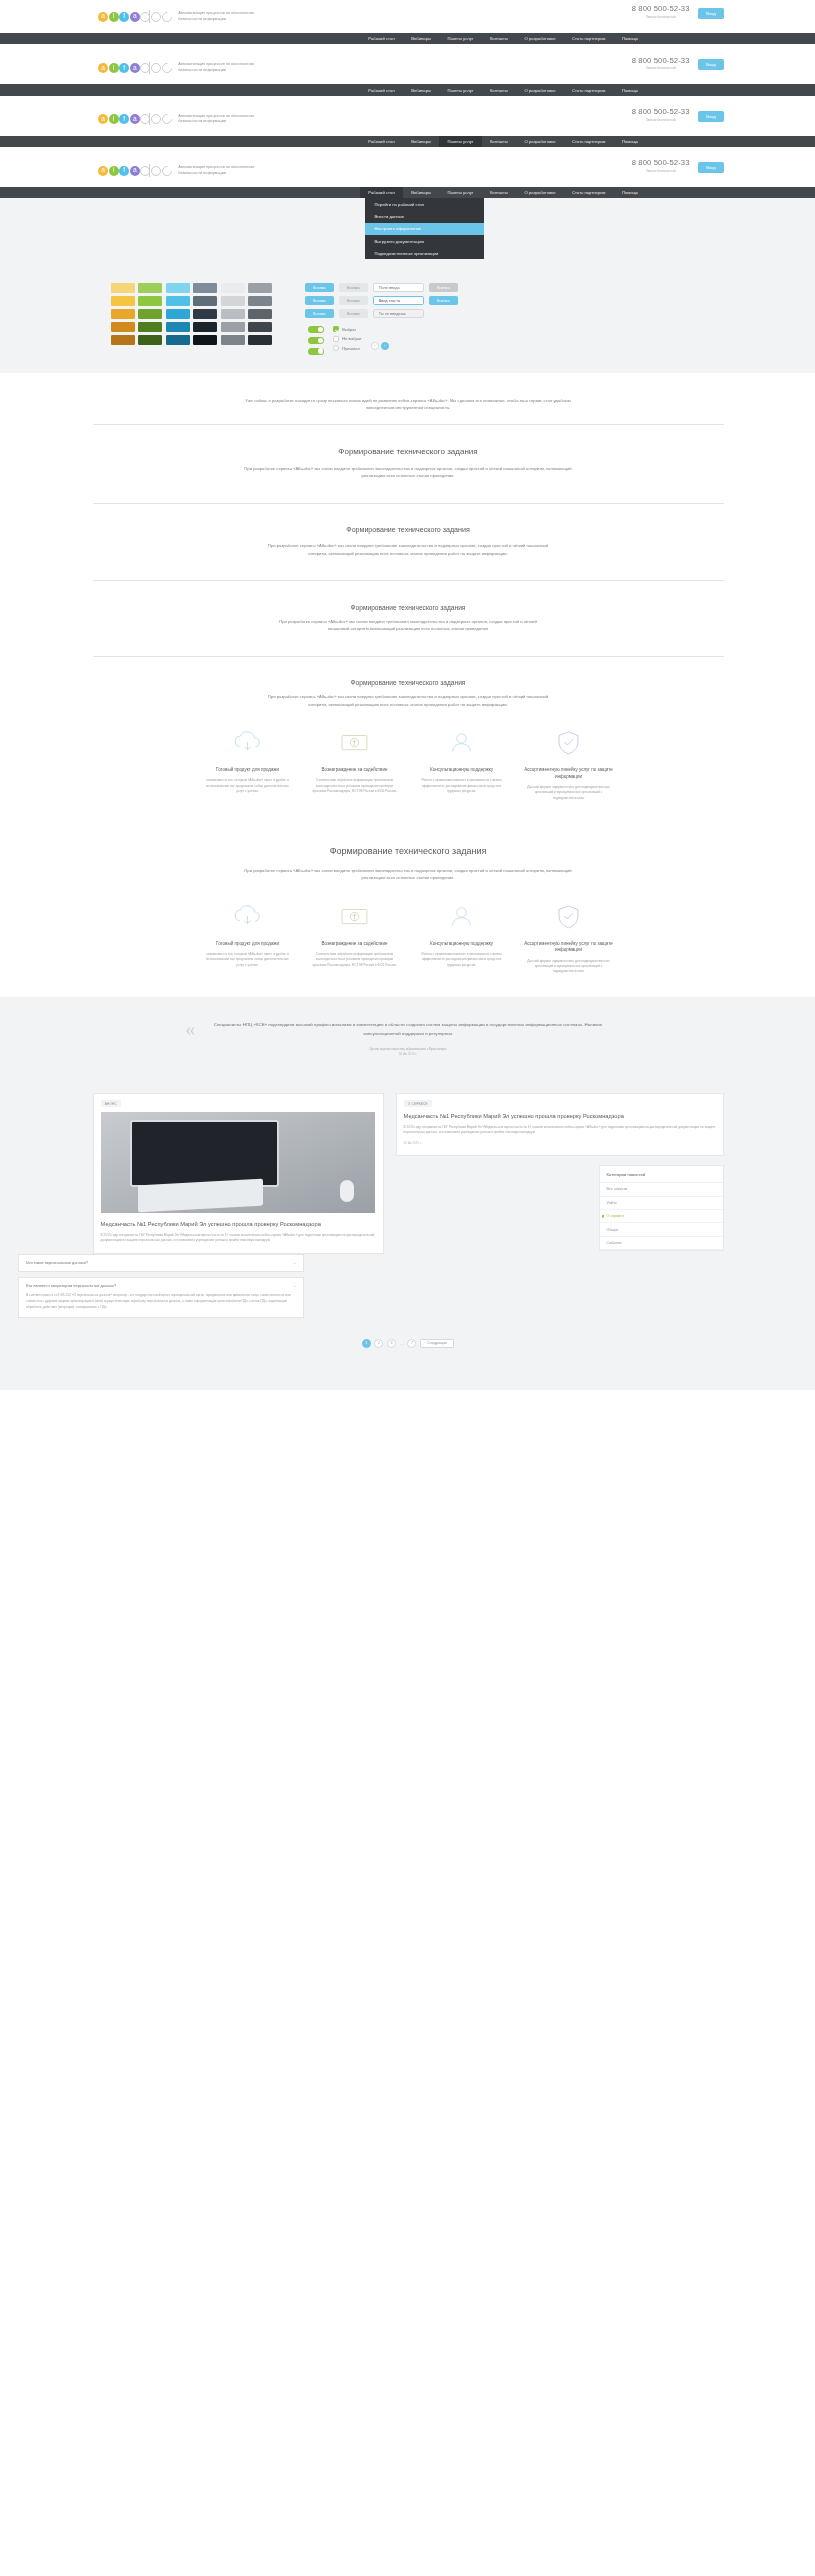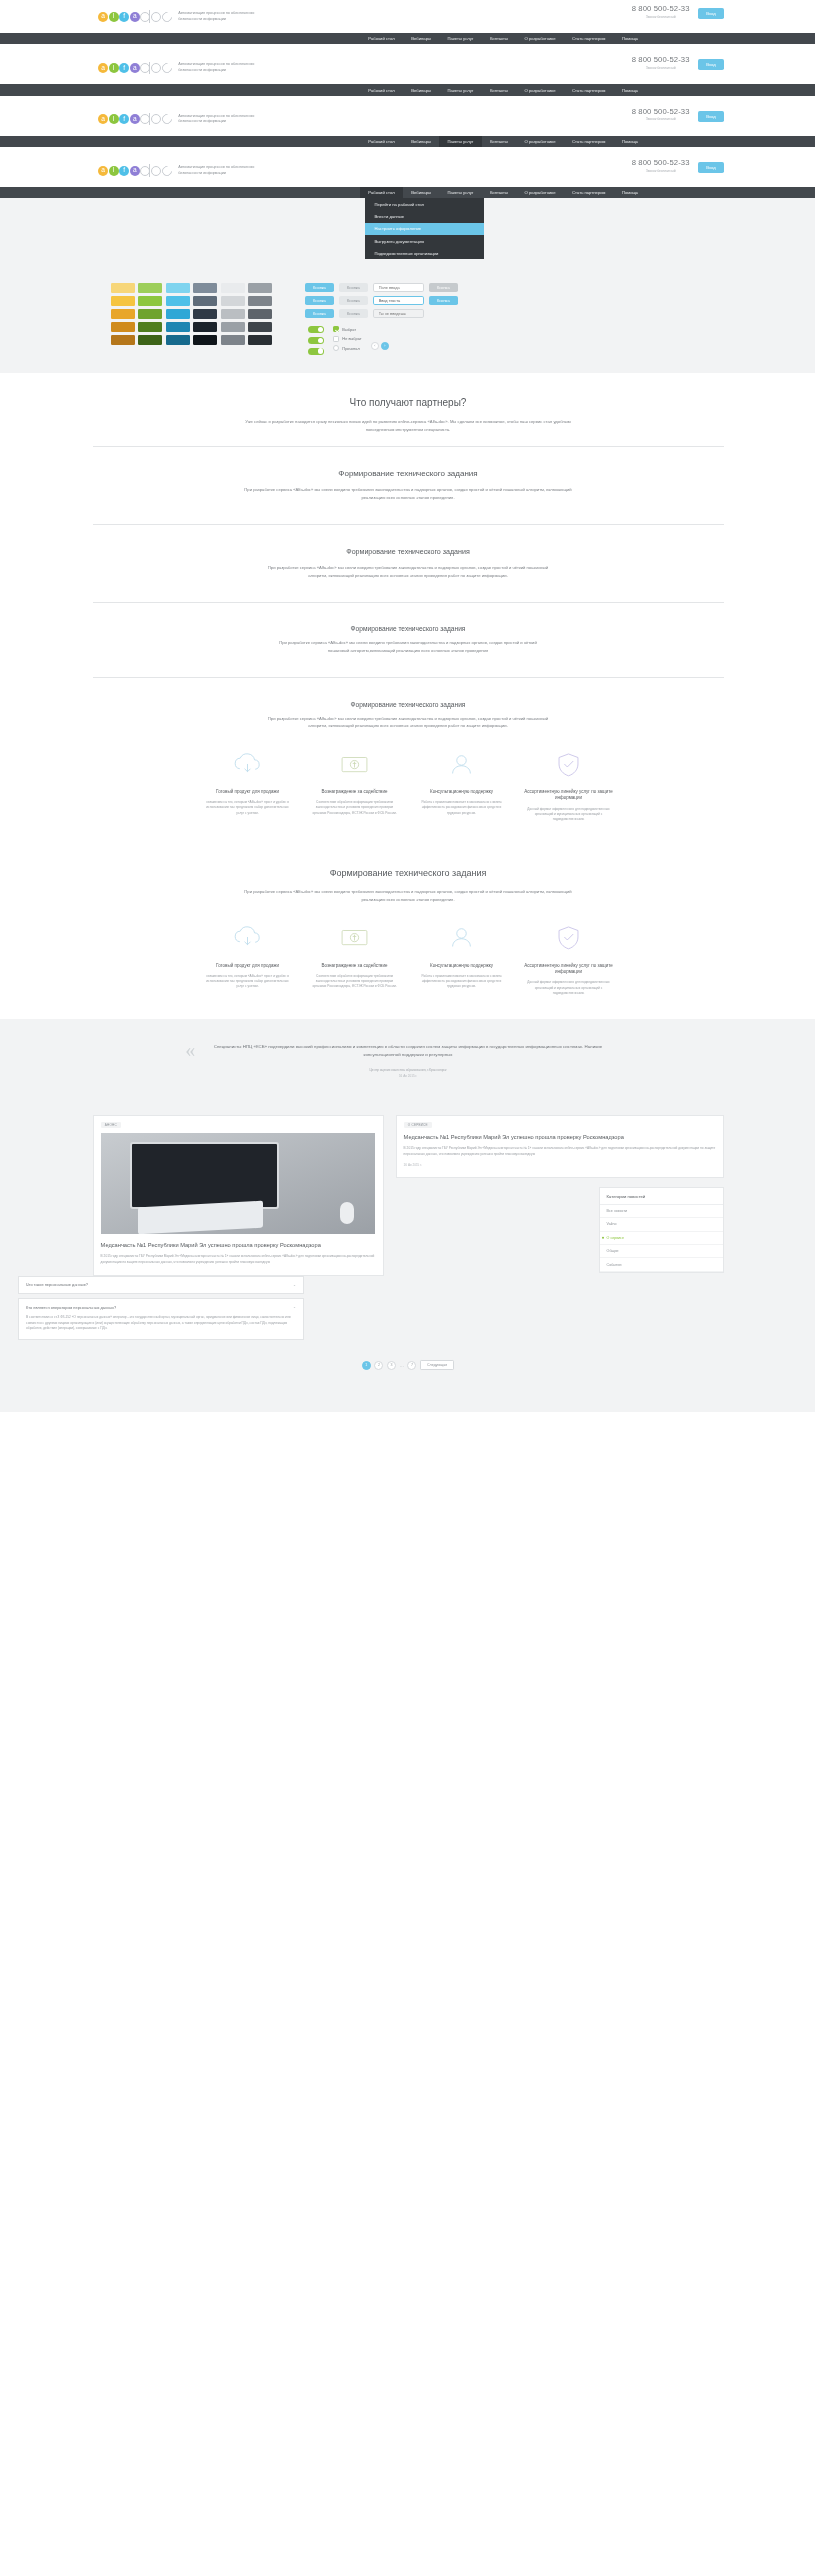--- a/index.html
+++ b/index.html
@@ -16,21 +16,21 @@
   .hdr-top{height:33px;display:flex;align-items:center;justify-content:flex-start;position:relative;}
   .logo-area{display:flex;align-items:center;gap:6px;margin-left:98px;}
   .logo{display:flex;align-items:center;}
   .logo .dot{width:10px;height:10px;border-radius:50%;display:inline-flex;align-items:center;justify-content:center;margin-right:0.6px;}
   .logo .dot span{font-size:6.6px;color:#fff;font-weight:400;line-height:1;}
   .logo .ring{width:10px;height:10px;border:0.8px solid #c9cdd2;border-radius:50%;display:inline-block;margin-right:0.6px;position:relative;}
   .logo .ring.d::after{content:"";position:absolute;right:-0.6px;top:-2.4px;width:0.8px;height:12.5px;background:#c9cdd2;}
   .logo .ring.o2{}
   .logo .ring.c{border-right-color:transparent;transform:rotate(-40deg);}
   .tagline{font-size:3.8px;line-height:1.45;color:#8d9297;max-width:83px;}
-  .hdr-right{position:absolute;right:92px;top:4.8px;text-align:right;display:flex;align-items:center;gap:8.3px;}
+  .hdr-right{position:absolute;right:92px;top:4.8px;text-align:right;display:flex;align-items:flex-end;gap:8.3px;}
   .phone{font-size:7.7px;color:#75797d;letter-spacing:0.1px;line-height:1.1;}
   .phone-sub{font-size:3.3px;color:#a7abb0;margin-top:1.2px;text-align:center;}
   .btn-login{background:#6bc5e8;color:#fff;border:none;border-radius:1.8px;font-size:4.2px;padding:3px 8.3px;cursor:pointer;margin-top:3px;}
 
   
   .nav{background:#43484d;height:11.3px;display:flex;align-items:stretch;justify-content:center;}
   .nav-inner{width:631px;display:flex;justify-content:flex-end;padding-right:77px;}
   .nav a{display:flex;align-items:center;padding:0 8.3px;color:#e9ebed;font-size:4.2px;text-decoration:none;white-space:nowrap;}
   .nav a.active{background:#33373b;}
 
@@ -407,21 +407,20 @@
               <div class="pg">‹</div>
               <div class="pg on">›</div>
             </div>
           </div>
         </div>
       </div>
     </div>
   </section>
 
   <section class="sec" style="padding:24px 0 12px;">
-    <h2 class="t">Что получают партнеры?</h2>
     <p class="lead w560">Уже сейчас в разработке находится сразу несколько новых идей по развитию online-сервиса «Alfa-doc». Мы сделаем все возможное, чтобы наш сервис стал удобным повседневным инструментом специалиста.</p>
   </section>
 
   <div class="divider"></div>
 
   <section class="sec">
     <h3 class="t">Формирование технического задания</h3>
     <p class="lead w560">При разработке сервиса «Alfa-doc» мы свели воедино требования законодательства и надзорных органов, создав простой и чёткий пошаговый алгоритм, включающий реализацию всех основных этапов проведения.</p>
   </section>
   <div class="divider"></div>

